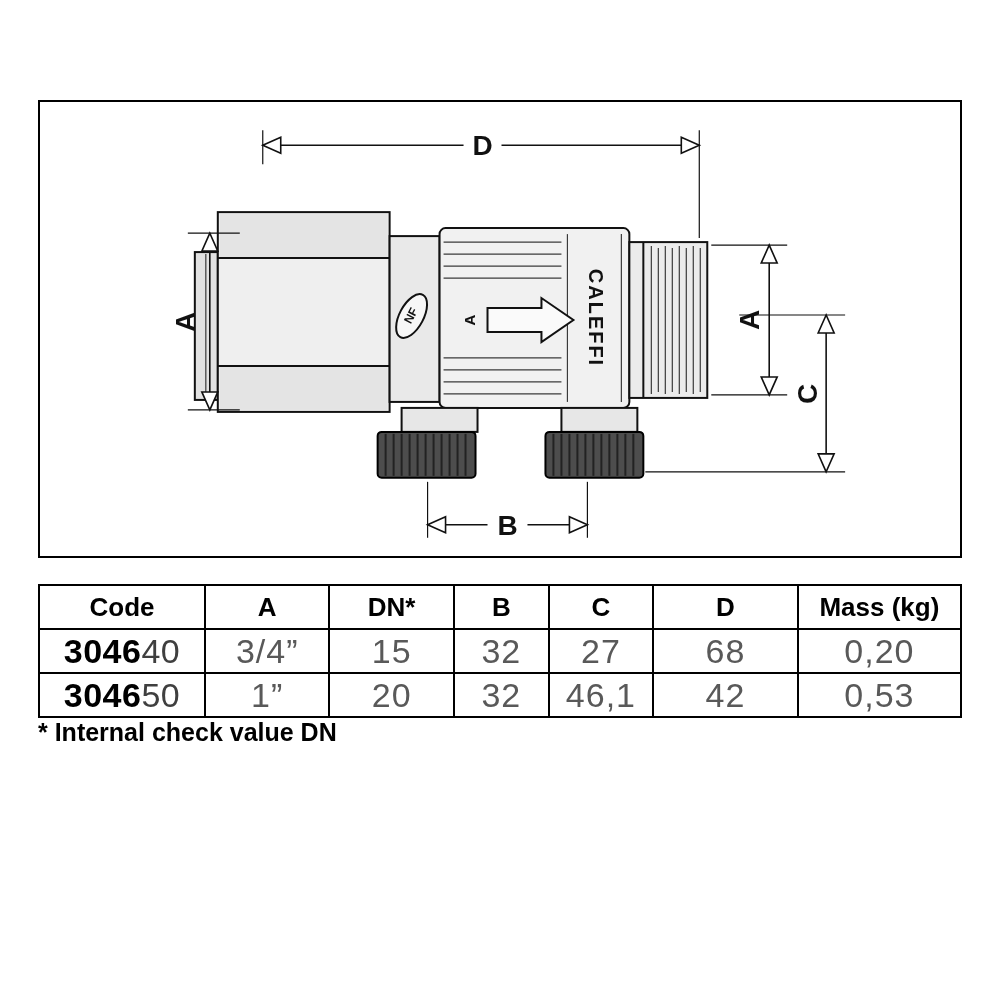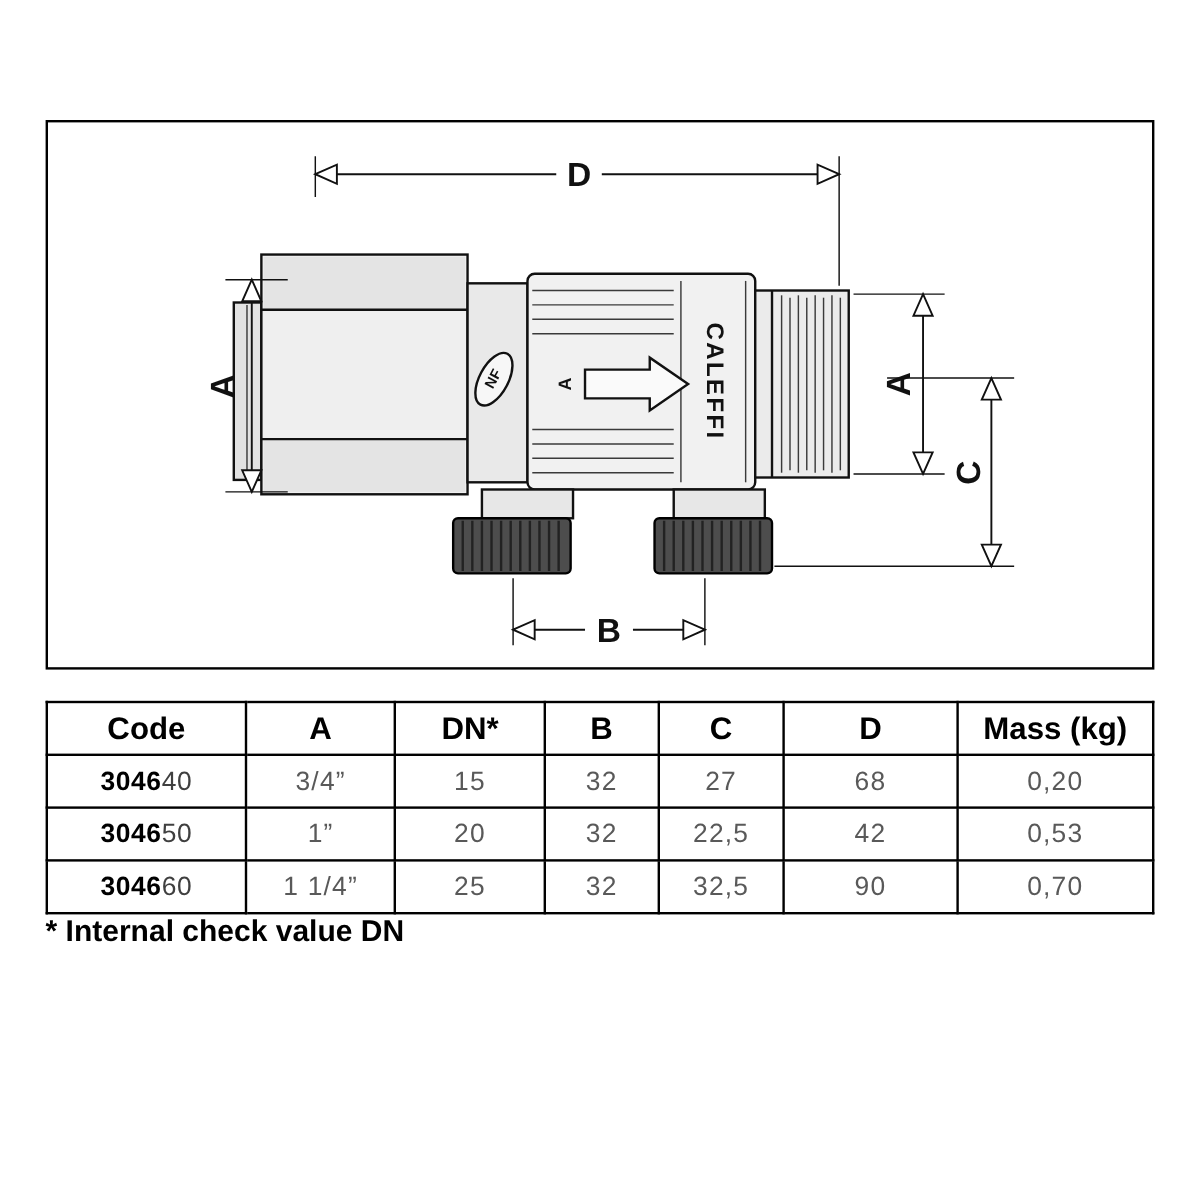--- a/index.html
+++ b/index.html
@@ -13,21 +13,21 @@
     margin-bottom:26px; background:#fff;
   }
   .drawing-box svg { display:block; width:100%; height:100%; }
 
   table.dim-table { width:100%; border-collapse:collapse; table-layout:fixed; }
   .dim-table th, .dim-table td {
     border:2px solid #000; text-align:center; vertical-align:middle;
     height:42px; padding:0 4px; overflow:hidden; white-space:nowrap;
   }
   .dim-table th { font-size:26px; font-weight:bold; color:#000;border-radius:11px; }
-  .dim-table td { font-size:22px; font-weight:normal; color:#595959; letter-spacing:1px; }
+  .dim-table td { font-size:34px; font-weight:normal; color:#595959; letter-spacing:1px; }
   td.code-cell { letter-spacing:0.5px; }
   .code-prefix { font-weight:bold; color:#000; }
   .code-suffix { font-weight:normal; color:#3f3f3f; }
 
   .footnote { font-size:25px; font-weight:bold; color:#000; }
 
   .dimline { stroke:#111; stroke-width:1.6; fill:none; }
   .extline { stroke:#111; stroke-width:1.2; fill:none; }
   .arrowhead { fill:#fff; stroke:#111; stroke-width:1.6; }
   .partline { stroke:#111; stroke-width:2; }
@@ -202,31 +202,22 @@
         <td>32</td>
         <td>27</td>
         <td>68</td>
         <td>0,20</td>
       </tr>
       <tr>
         <td class="code-cell"><span class="code-prefix">3046</span><span class="code-suffix">50</span></td>
         <td>1”</td>
         <td>20</td>
         <td>32</td>
-        <td>22,5</td>
+        <td>46,1</td>
         <td>42</td>
         <td>0,53</td>
       </tr>
-      <tr>
-        <td class="code-cell"><span class="code-prefix">3046</span><span class="code-suffix">60</span></td>
-        <td>1 1/4”</td>
-        <td>25</td>
-        <td>32</td>
-        <td>32,5</td>
-        <td>90</td>
-        <td>0,70</td>
-      </tr>
     </tbody>
   </table>
 
   <div class="footnote">* Internal check value DN</div>
 
 </div>
 
 </body></html>

